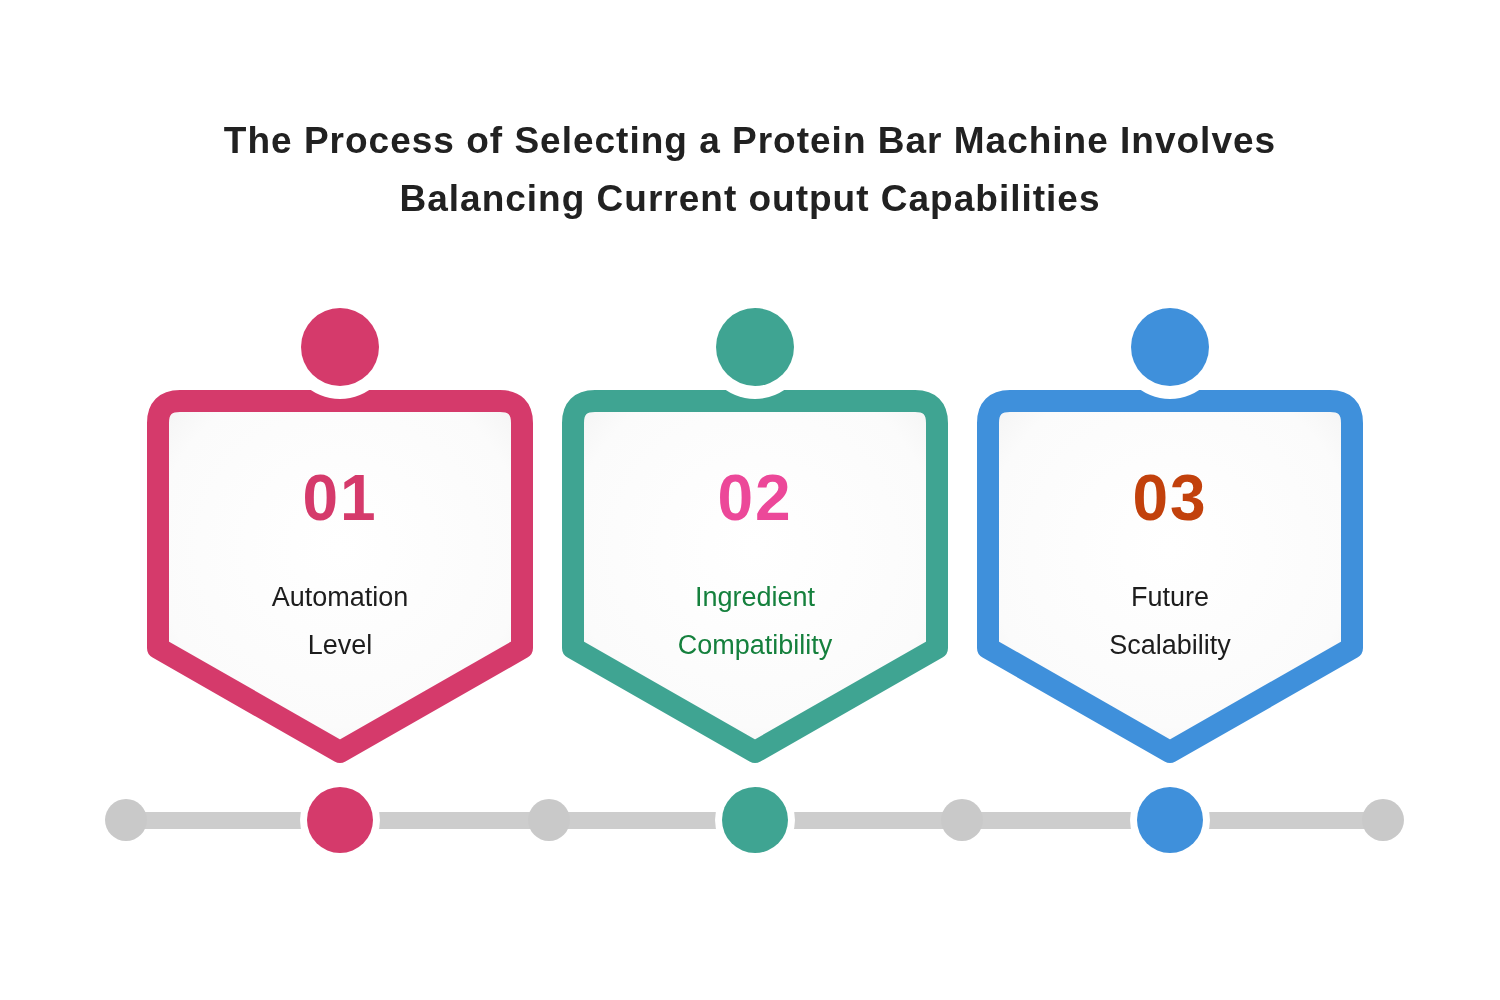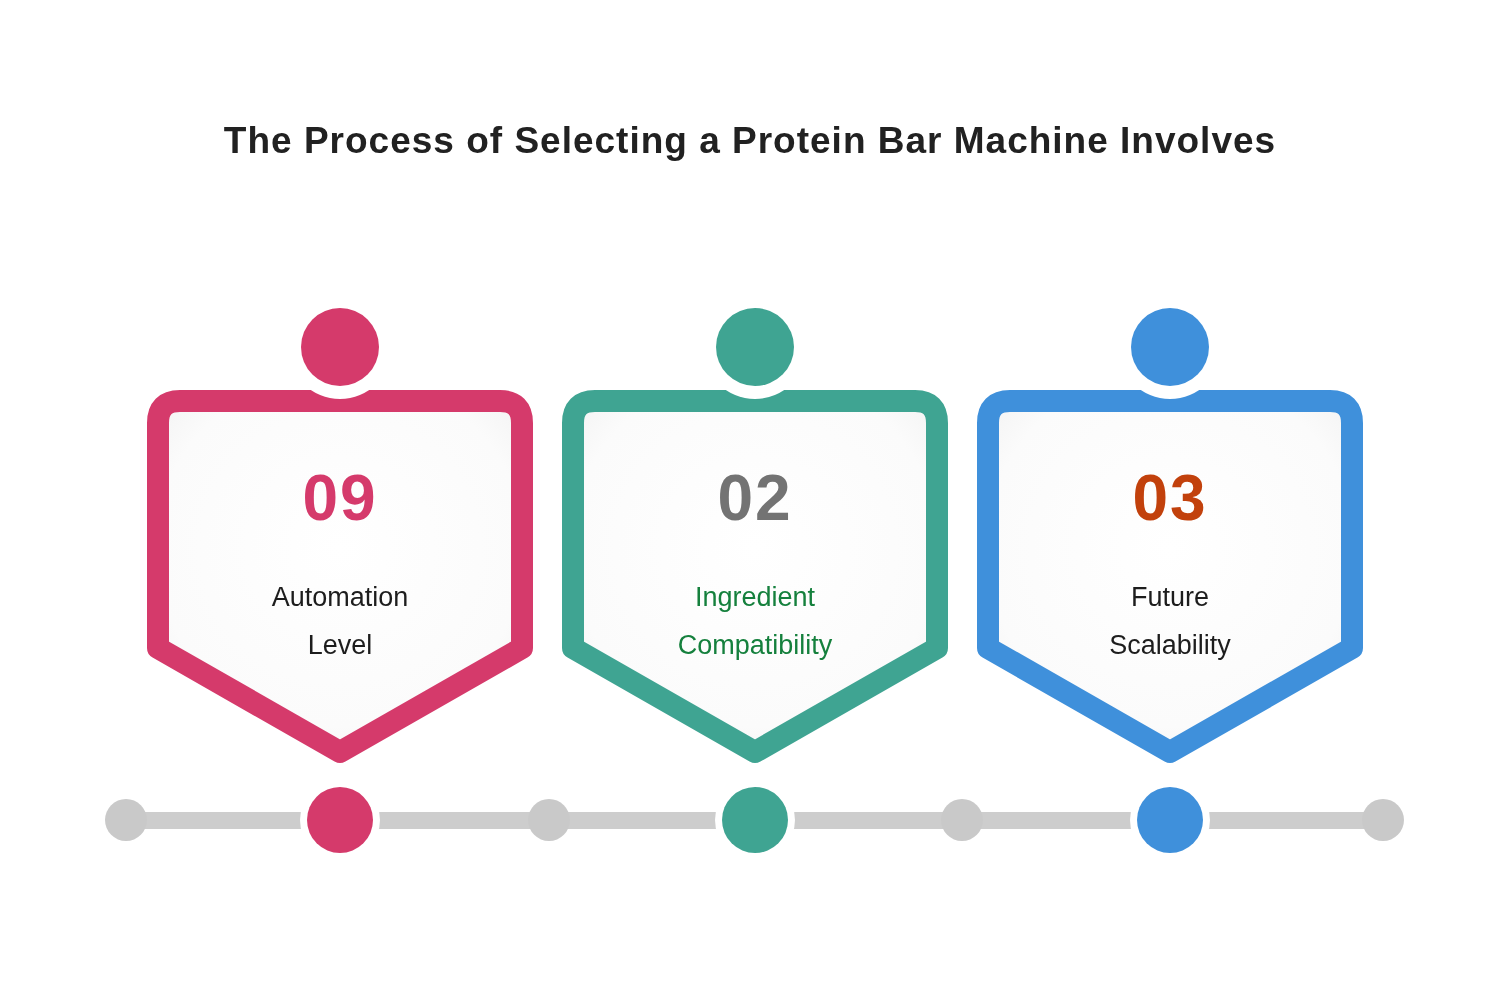--- a/index.html
+++ b/index.html
@@ -112,40 +112,41 @@
       <radialGradient id="shieldGrad" cx="50%" cy="42%" r="78%">
         <stop offset="0%" stop-color="#ffffff"></stop>
         <stop offset="65%" stop-color="#fbfbfb"></stop>
         <stop offset="100%" stop-color="#ececec"></stop>
       </radialGradient>
     </defs>
   </svg>
 
   <div class="title" style="color: rgb(33, 33, 33);">
     <div>The Process of Selecting a Protein Bar Machine Involves</div>
+    <div>Balancing Current output Capabilities</div>
   </div>
 
   <div class="badge" style="left:145px">
     <svg viewBox="0 0 390 465">
       <path class="shield-path" d="M 35 96 H 355 Q 377 96 377 118 V 343 L 195 447 L 13 343 V 118 Q 13 96 35 96 Z" fill="url(#shieldGrad)" stroke="#D53A6B"></path>
       <circle cx="195" cy="42" r="52" fill="#ffffff"></circle>
       <circle cx="195" cy="42" r="39" fill="#D53A6B"></circle>
     </svg>
-    <div class="num" style="color: rgb(213, 58, 107);">09</div>
+    <div class="num" style="color: rgb(213, 58, 107);">01</div>
     <div class="label" style="color: rgb(29, 29, 29);">Automation
 Level</div>
   </div>
 
   <div class="badge" style="left:560px">
     <svg viewBox="0 0 390 465">
       <path class="shield-path" d="M 35 96 H 355 Q 377 96 377 118 V 343 L 195 447 L 13 343 V 118 Q 13 96 35 96 Z" fill="url(#shieldGrad)" stroke="#3FA492"></path>
       <circle cx="195" cy="42" r="52" fill="#ffffff"></circle>
       <circle cx="195" cy="42" r="39" fill="#3FA492"></circle>
     </svg>
-    <div class="num" style="color: #737373;">02</div>
+    <div class="num" style="color: #ec4899;">02</div>
     <div class="label" style="color: #15803d;">Ingredient
 Compatibility</div>
   </div>
 
   <div class="badge" style="left:975px">
     <svg viewBox="0 0 390 465">
       <path class="shield-path" d="M 35 96 H 355 Q 377 96 377 118 V 343 L 195 447 L 13 343 V 118 Q 13 96 35 96 Z" fill="url(#shieldGrad)" stroke="#3F90DB"></path>
       <circle cx="195" cy="42" r="52" fill="#ffffff"></circle>
       <circle cx="195" cy="42" r="39" fill="#3F90DB"></circle>
     </svg>

